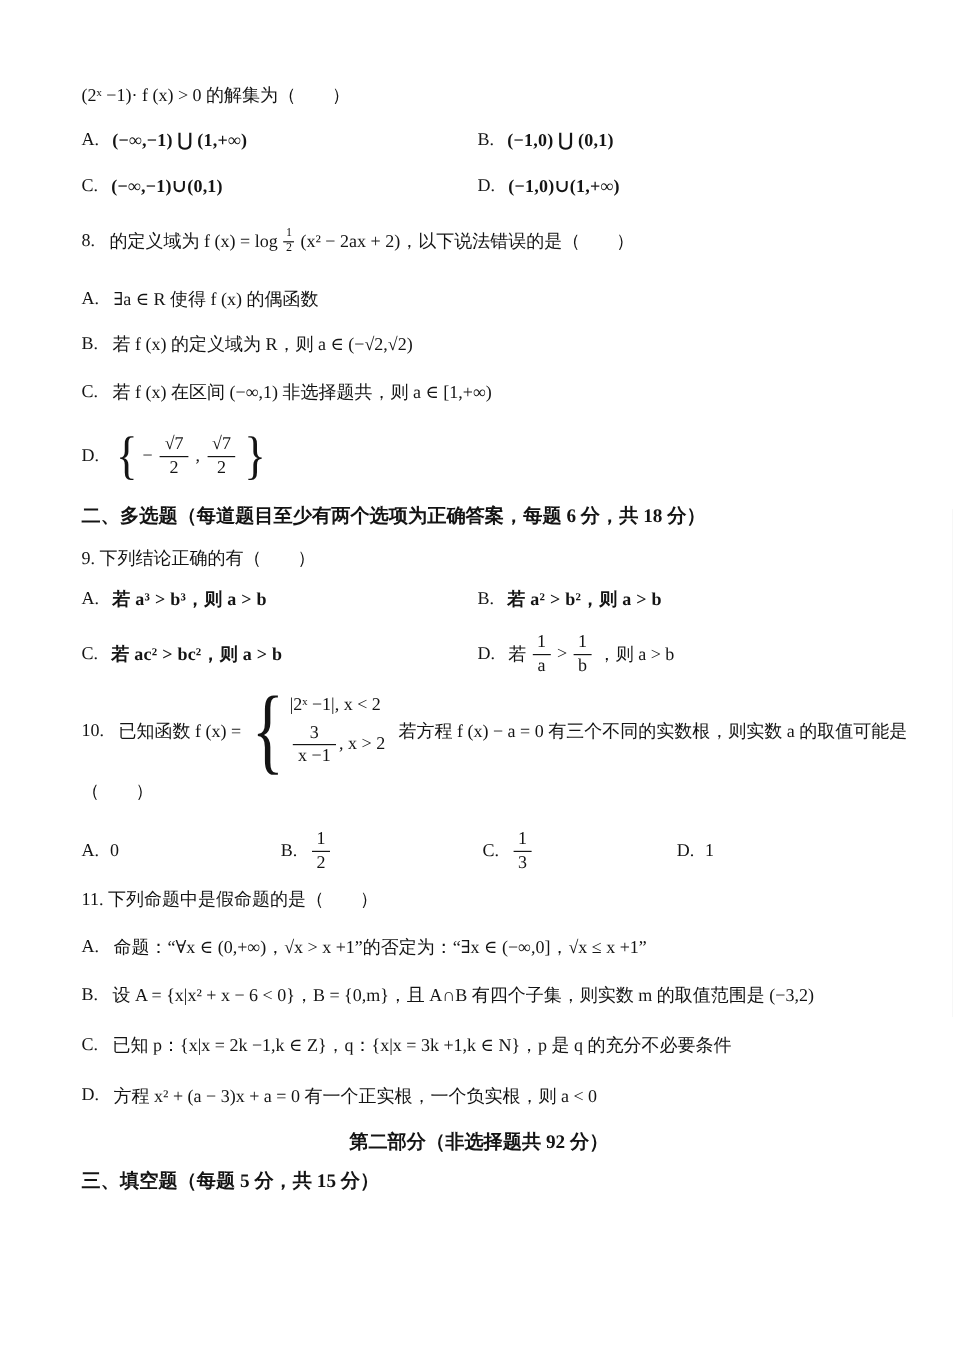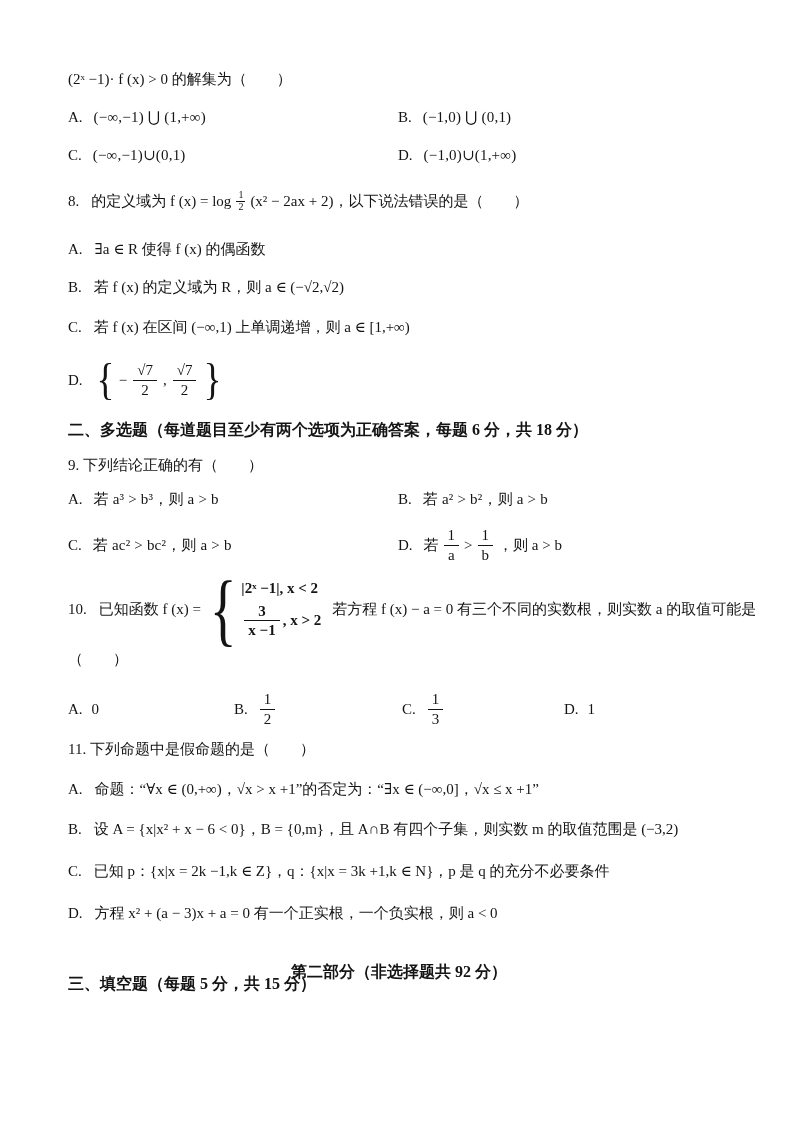--- a/index.html
+++ b/index.html
@@ -13,35 +13,35 @@
     font-size:15px;
     overflow:hidden;
   }
   .content{position:absolute;left:68px;top:0;width:662px;height:100%;}
   .blk{position:absolute;left:0;white-space:nowrap;}
   .flexrow{display:flex;align-items:center;gap:3px;}
   .row2{display:flex;align-items:center;}
   .row2 .c1{width:330px;flex:none;display:flex;align-items:center;gap:2px;}
   .row2 .c2{flex:1;display:flex;align-items:center;gap:2px;}
   .lbl{margin-right:9px;}
-  .mt{letter-spacing:0.2px;}
+  .mt{letter-spacing:0.2px;font-weight:bold;}
   .bold{font-weight:bold;font-size:16px;}
-  .centered{width:100%;text-align:center;margin-top:20px;}
+  .centered{width:100%;text-align:center;}
   
   .frac{display:inline-block;vertical-align:middle;text-align:center;line-height:1.1;margin:0 3px;}
   .frac .num{display:block;border-bottom:1px solid #141414;padding:0 4px 1px 4px;}
   .frac .den{display:block;padding:1px 4px 0 4px;}
   
   .logbase{display:inline-block;vertical-align:-17px;text-align:center;font-size:10px;line-height:1.05;margin:0 2px;}
   .logbase .num{display:block;border-bottom:1px solid #141414;padding:0 2px;}
   .logbase .den{display:block;padding:0 2px;}
   
   .bigdelim{font-size:44px;font-weight:300;line-height:0.9;display:inline-block;transform:scaleX(0.85);}
   .bigbrace{font-size:80px;font-weight:200;line-height:0.85;display:inline-block;transform:scaleX(0.7);margin-right:-4px;}
-  .cases{display:inline-flex;flex-direction:column;gap:6px;margin-right:8px;font-weight:bold;}
+  .cases{display:inline-flex;flex-direction:column;gap:6px;margin-right:8px;}
   .cases .caserow{display:flex;align-items:center;}
   .q10opts{display:flex;align-items:center;}
   .q10opts .o1{width:166px;flex:none;display:flex;align-items:center;}
   .q10opts .o2{width:168px;flex:none;display:flex;align-items:center;}
   .q10opts .o3{width:162px;flex:none;display:flex;align-items:center;}
   .q10opts .o4{flex:1;display:flex;align-items:center;}
 </style>
 </head>
 <body>
 
@@ -87,21 +87,21 @@
       <span>∃a ∈ R 使得 f (x) 的偶函数</span>
     </div>
 
     <div class="blk flexrow" style="top:278px">
       <span class="lbl">B.</span>
       <span>若 f (x) 的定义域为 R，则 a ∈ (−√2,√2)</span>
     </div>
 
     <div class="blk flexrow" style="top:318px">
       <span class="lbl">C.</span>
-      <span>若 f (x) 在区间 (−∞,1) 上单调递增，则 a ∈ [1,+∞)</span>
+      <span>若 f (x) 在区间 (−∞,1) 非选择题共，则 a ∈ [1,+∞)</span>
     </div>
 
     <div class="blk flexrow" style="top:352px;height:56px">
       <span class="lbl">D.</span>
       <span class="bigdelim">{</span>
       <span>−</span>
       <span class="frac">
         <span class="num">√7</span>
         <span class="den">2</span>
       </span>

